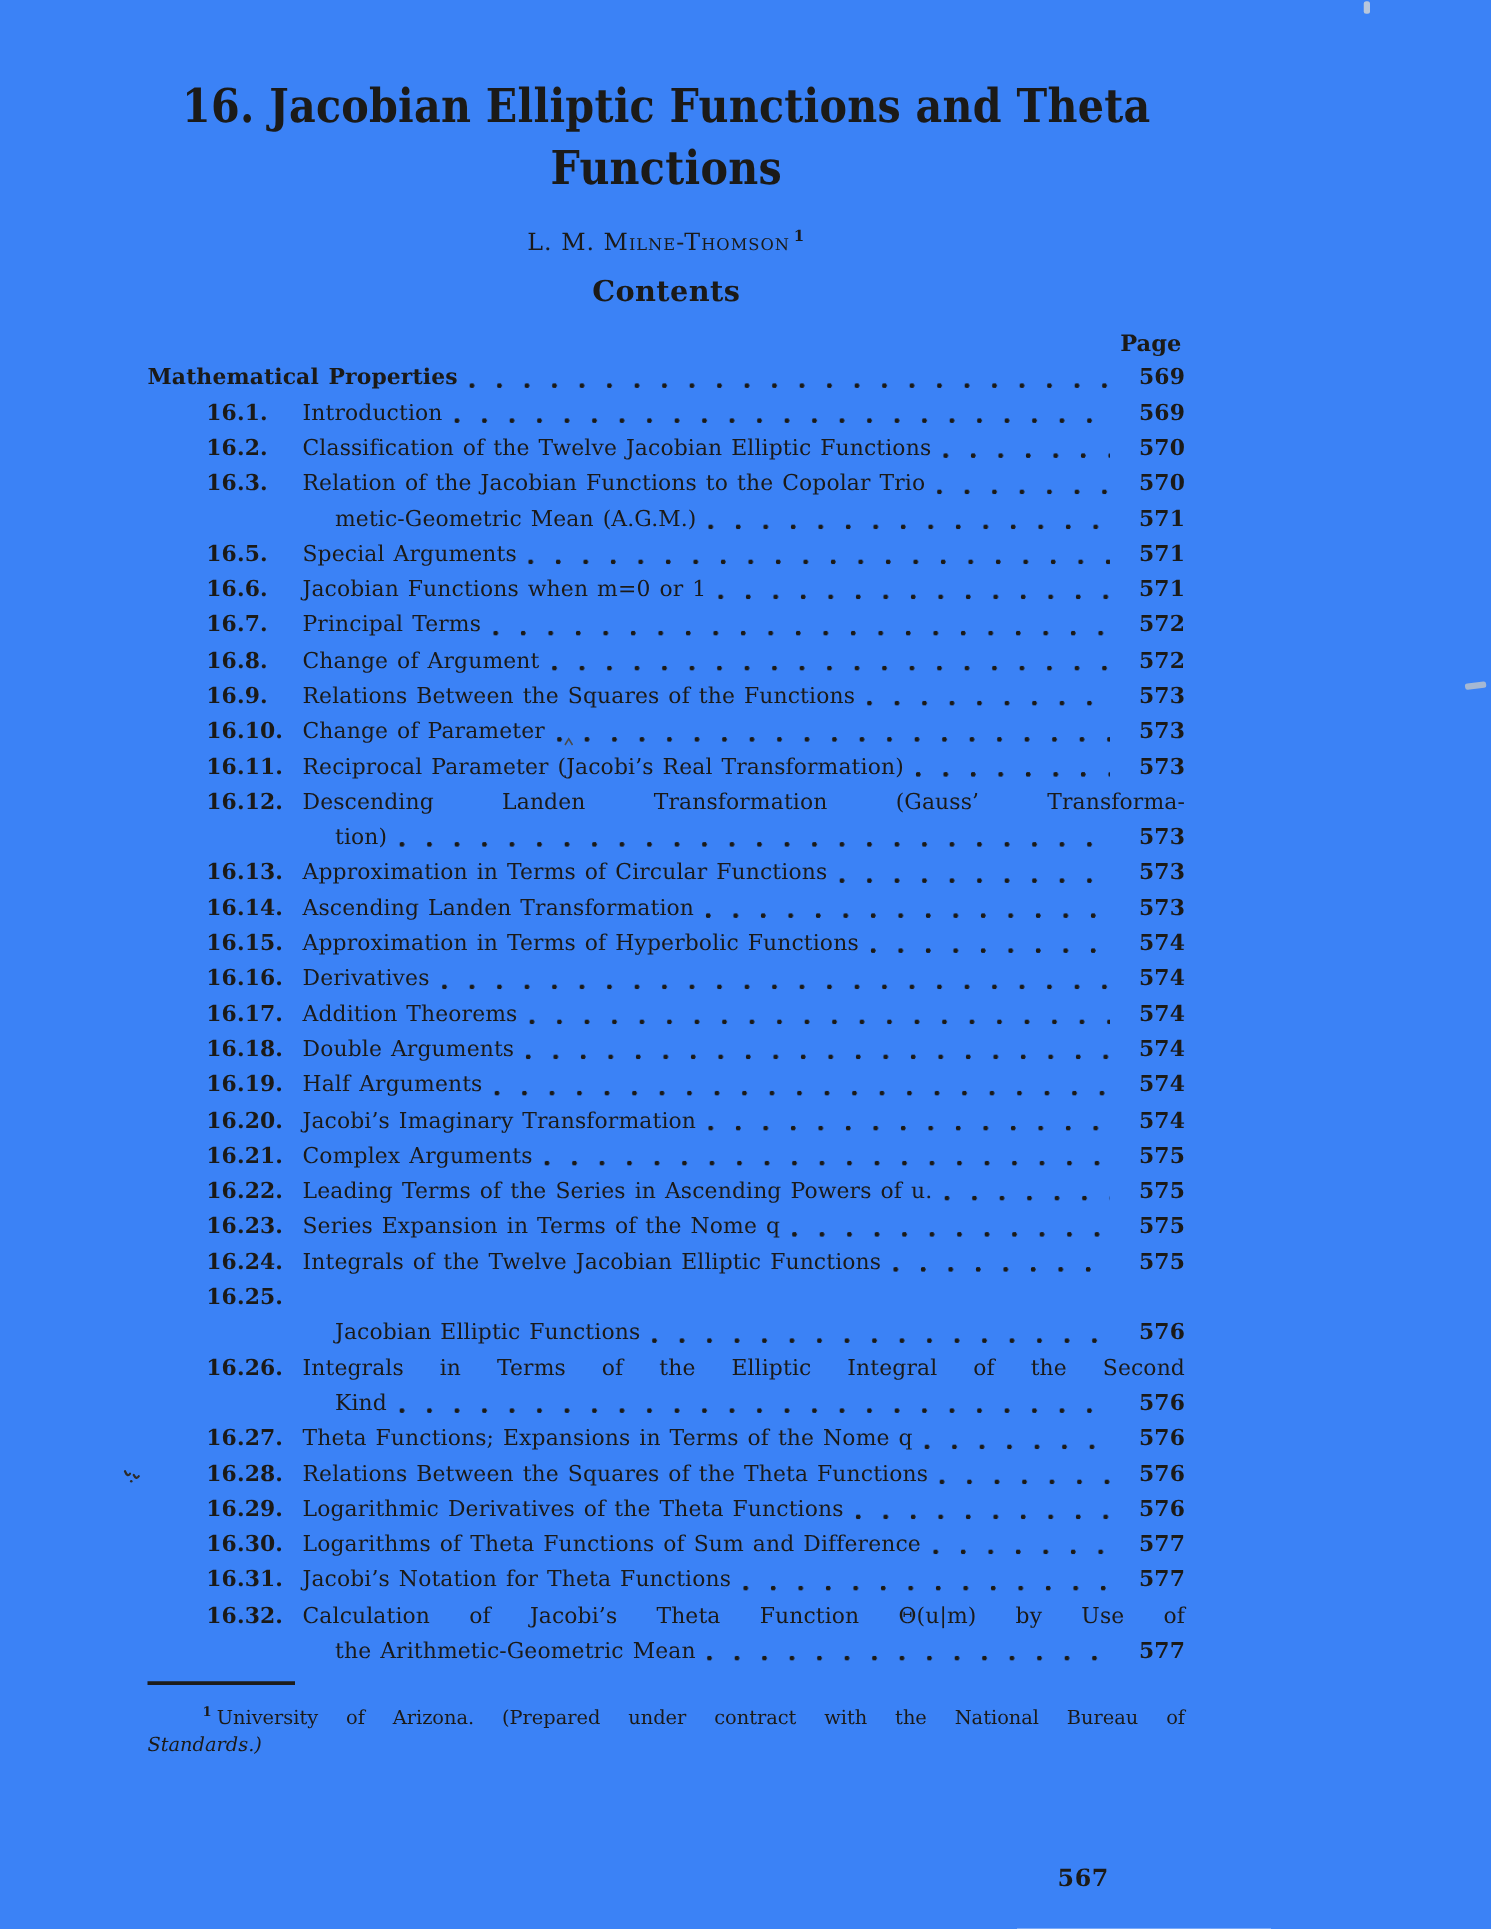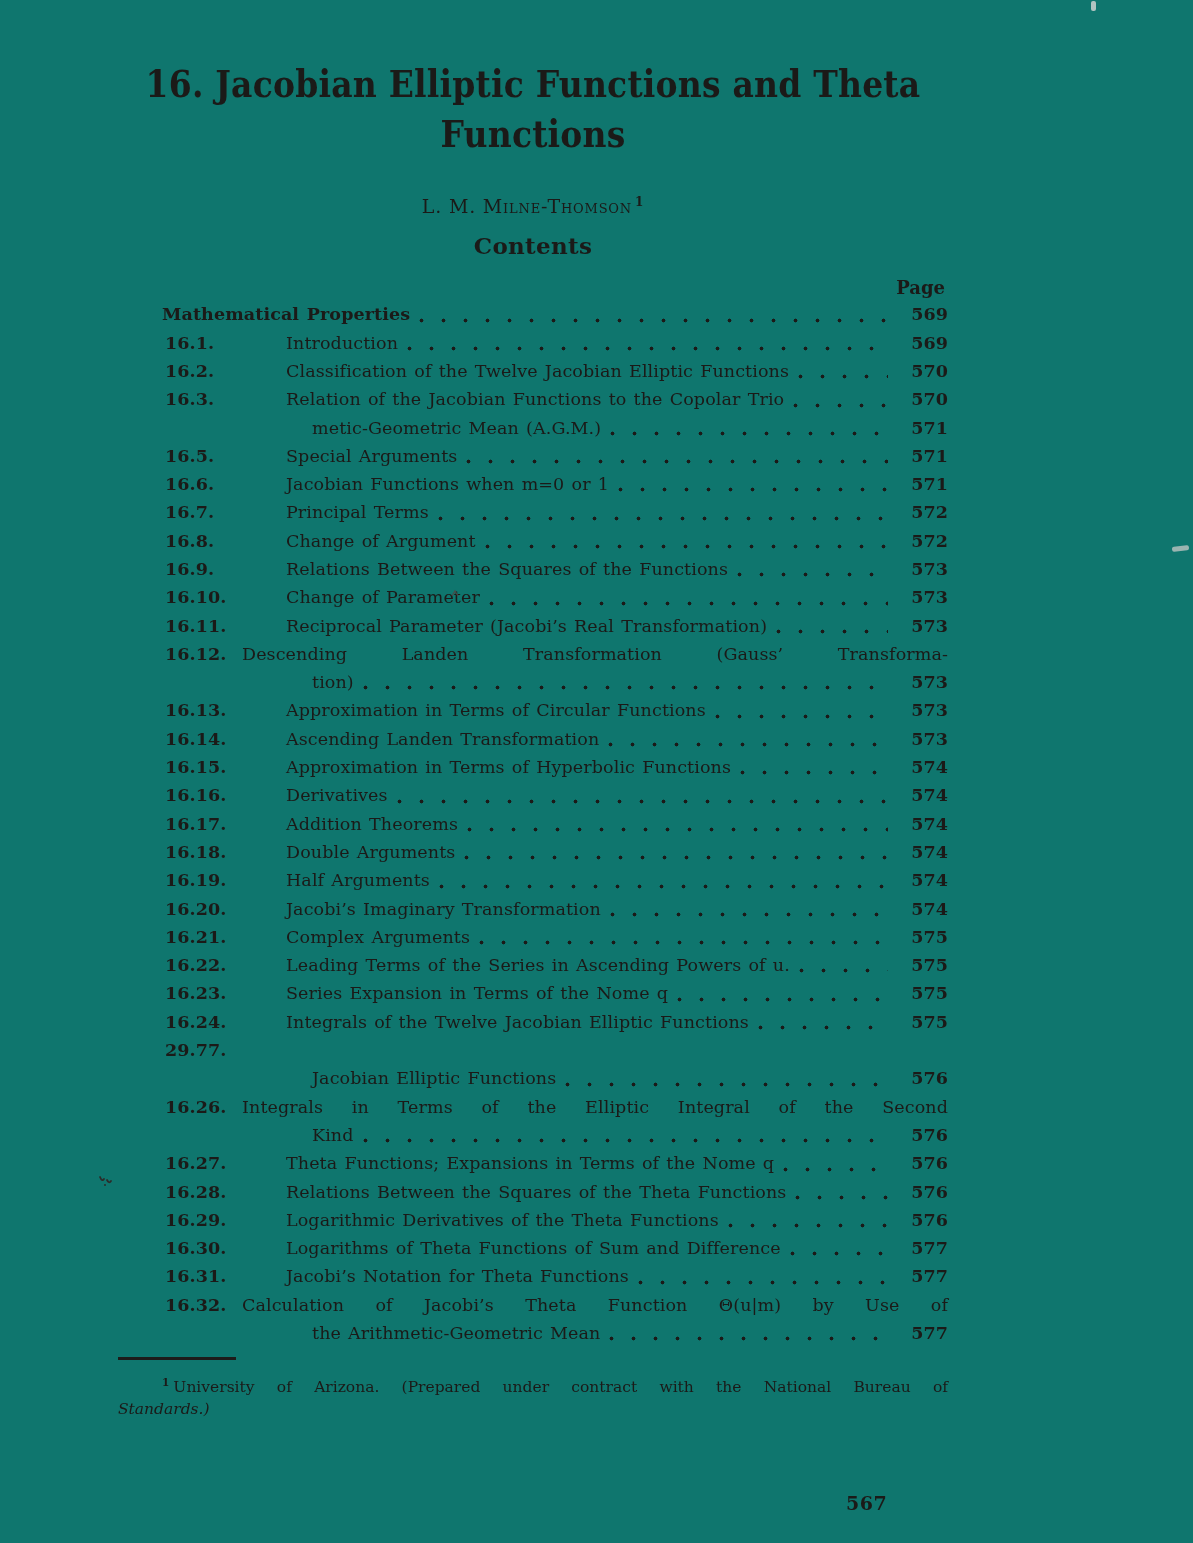--- a/index.html
+++ b/index.html
@@ -6,40 +6,40 @@
   body{
     width:1193px;height:1543px;
     background:#ffffff;
     font-family:"DejaVu Serif", serif;
     color:#1b1a18;
     position:relative;
     overflow:hidden;
   }
   .page{
     position:absolute;inset:0;
-    background:#0f766e;
+    background:#3b82f6;
   }
   .content{
     position:absolute;
     left:118px;top:0;width:830px;
   }
   
   .title-line{
     text-align:center;
     font-weight:bold;
     font-size:33px;
     line-height:50px;
     letter-spacing:0.2px;
     transform:scaleY(1.13);
     transform-origin:center;
     white-space:nowrap;
   }
   .title-block{margin-top:60px;}
   .author{
-    margin-top:30px;
+    margin-top:17px;
     text-align:center;
     font-size:19px;
     font-variant:small-caps;
     letter-spacing:0.8px;
     line-height:24px;
   }
   .author sup{
     font-size:12px;
     font-variant:normal;
     margin-left:3px;
@@ -72,21 +72,21 @@
     letter-spacing:0.1px;
   }
   .num{
     flex:none;
     width:77px;
     padding-left:47px;
     font-weight:bold;
     white-space:nowrap;
   }
   .indent{flex:none;width:150px;}
-  .ttl{flex:none;white-space:nowrap;margin-left:44px;}
+  .ttl{flex:none;white-space:nowrap;}
   .ttl.bold{font-weight:bold;}
   .jline{
     flex:1;
     text-align:justify;
     text-align-last:justify;
     white-space:nowrap;
   }
   .leader{
     flex:1;
     position:relative;
@@ -318,21 +318,21 @@
           <span class="leader"></span>
           <span class="pg">575</span>
         </div>
         <div class="toc-row">
           <span class="num">16.24.</span>
           <span class="ttl">Integrals of the Twelve Jacobian Elliptic Functions</span>
           <span class="leader"></span>
           <span class="pg">575</span>
         </div>
         <div class="toc-row">
-          <span class="num">29.77.</span>
+          <span class="num">16.25.</span>
         </div>
         <div class="toc-row">
           <span class="indent"></span>
           <span class="ttl">Jacobian Elliptic Functions</span>
           <span class="leader"></span>
           <span class="pg">576</span>
         </div>
         <div class="toc-row">
           <span class="num">16.26.</span>
           <span class="jline">Integrals in Terms of the Elliptic Integral of the Second</span>

